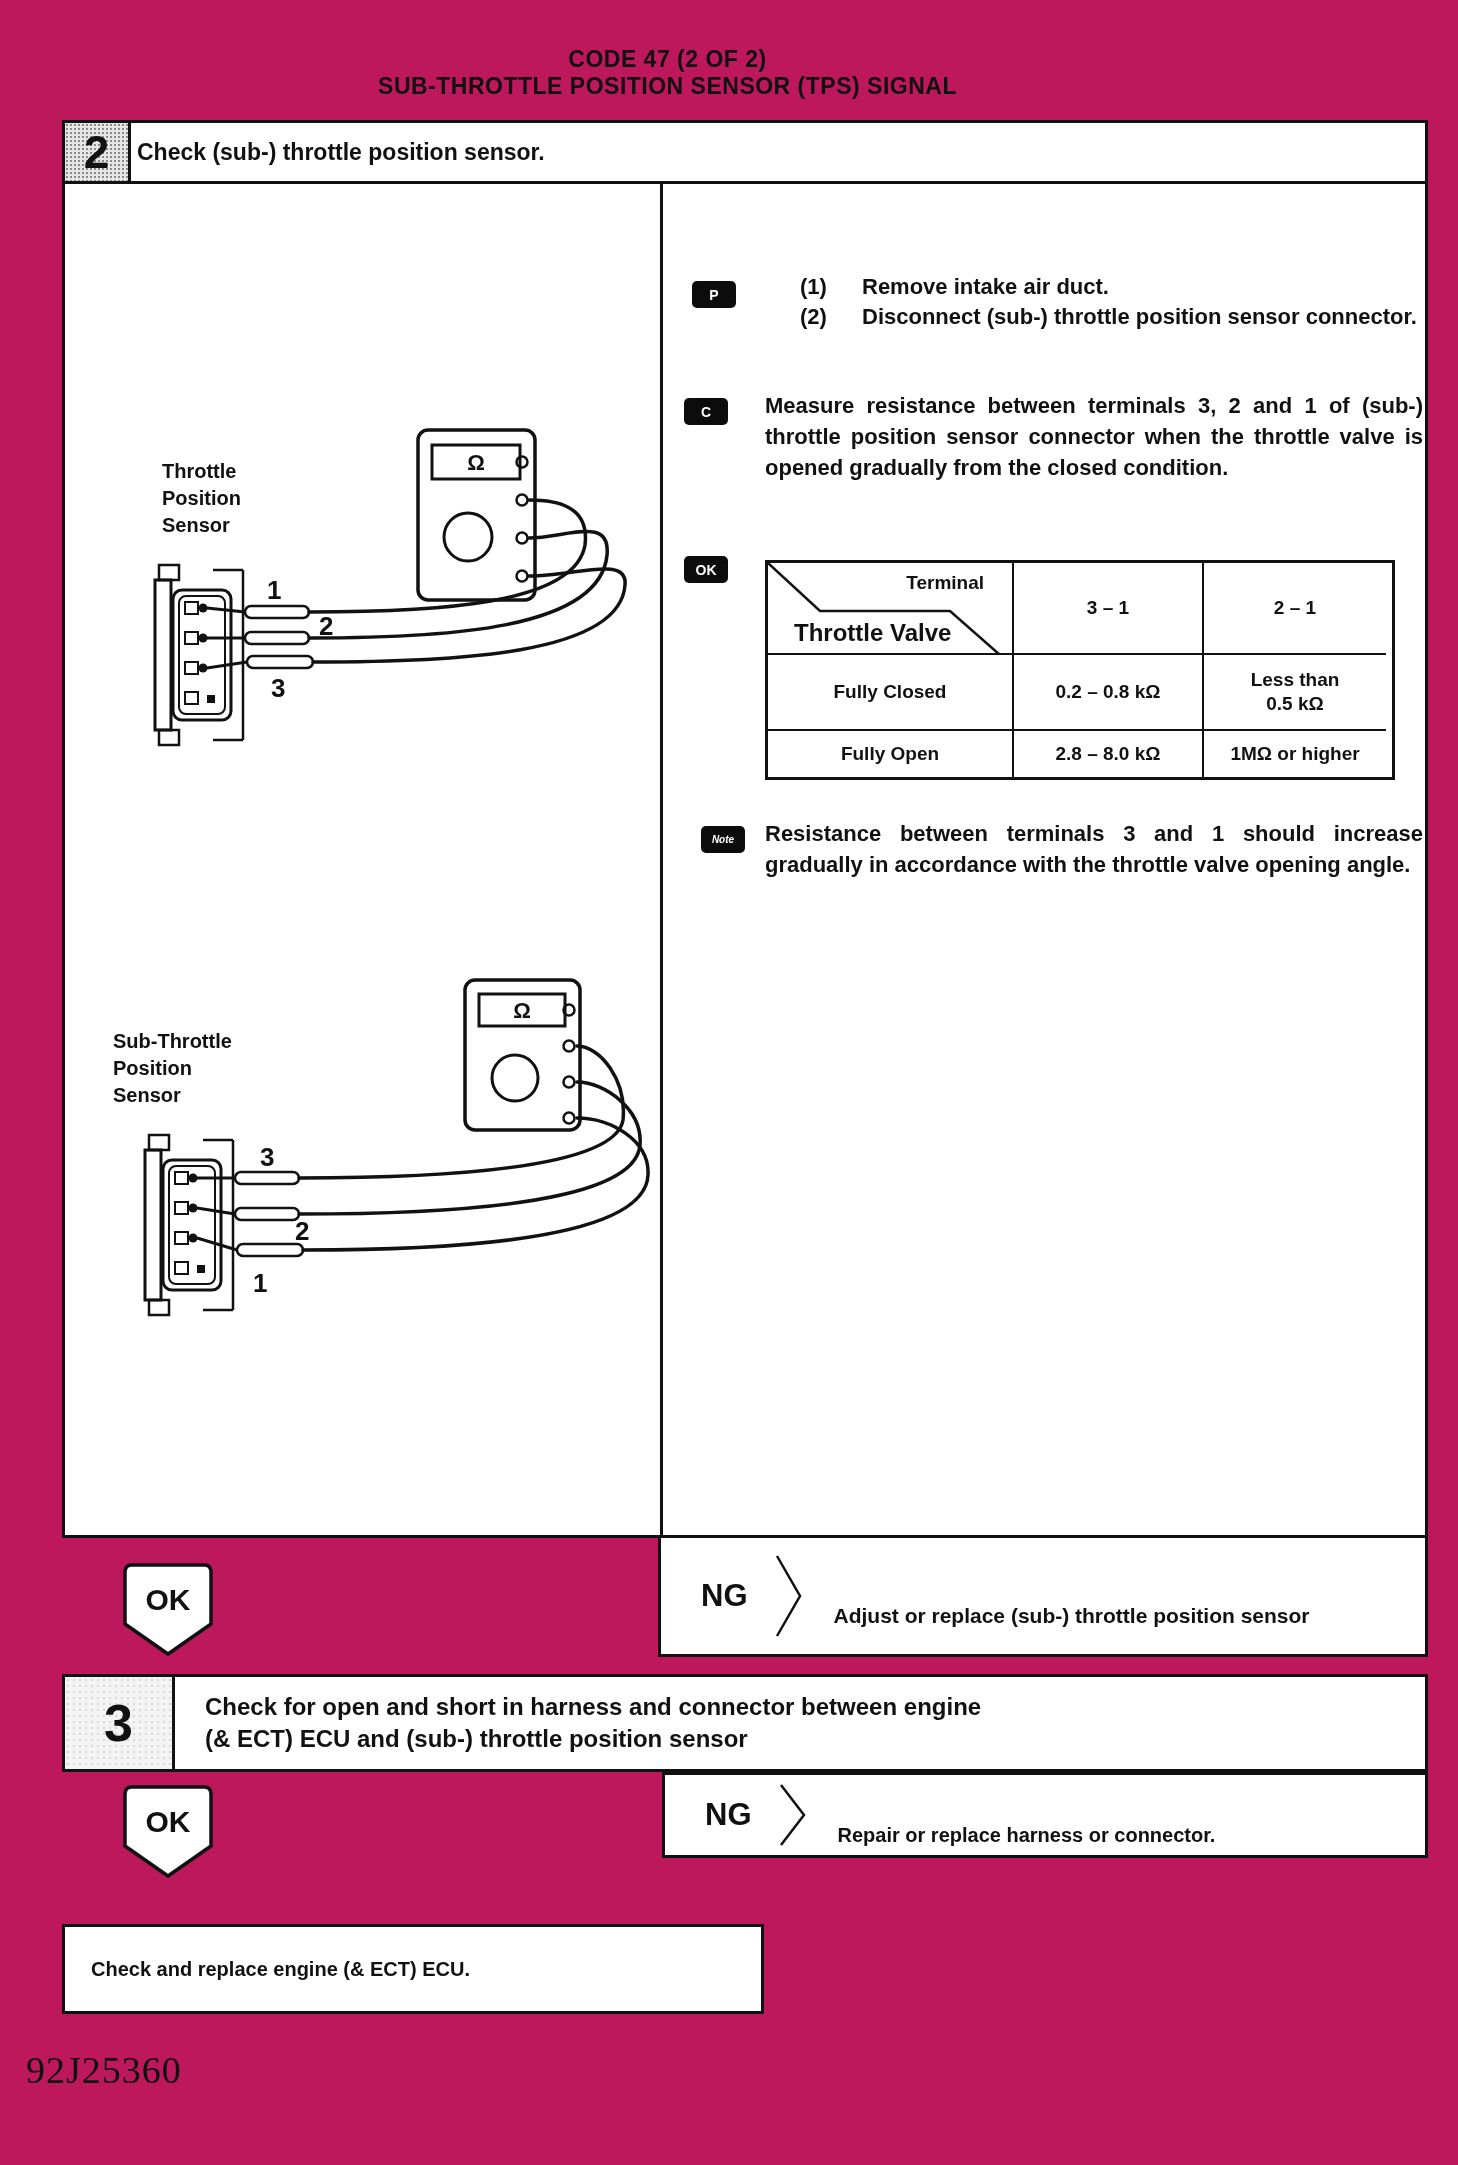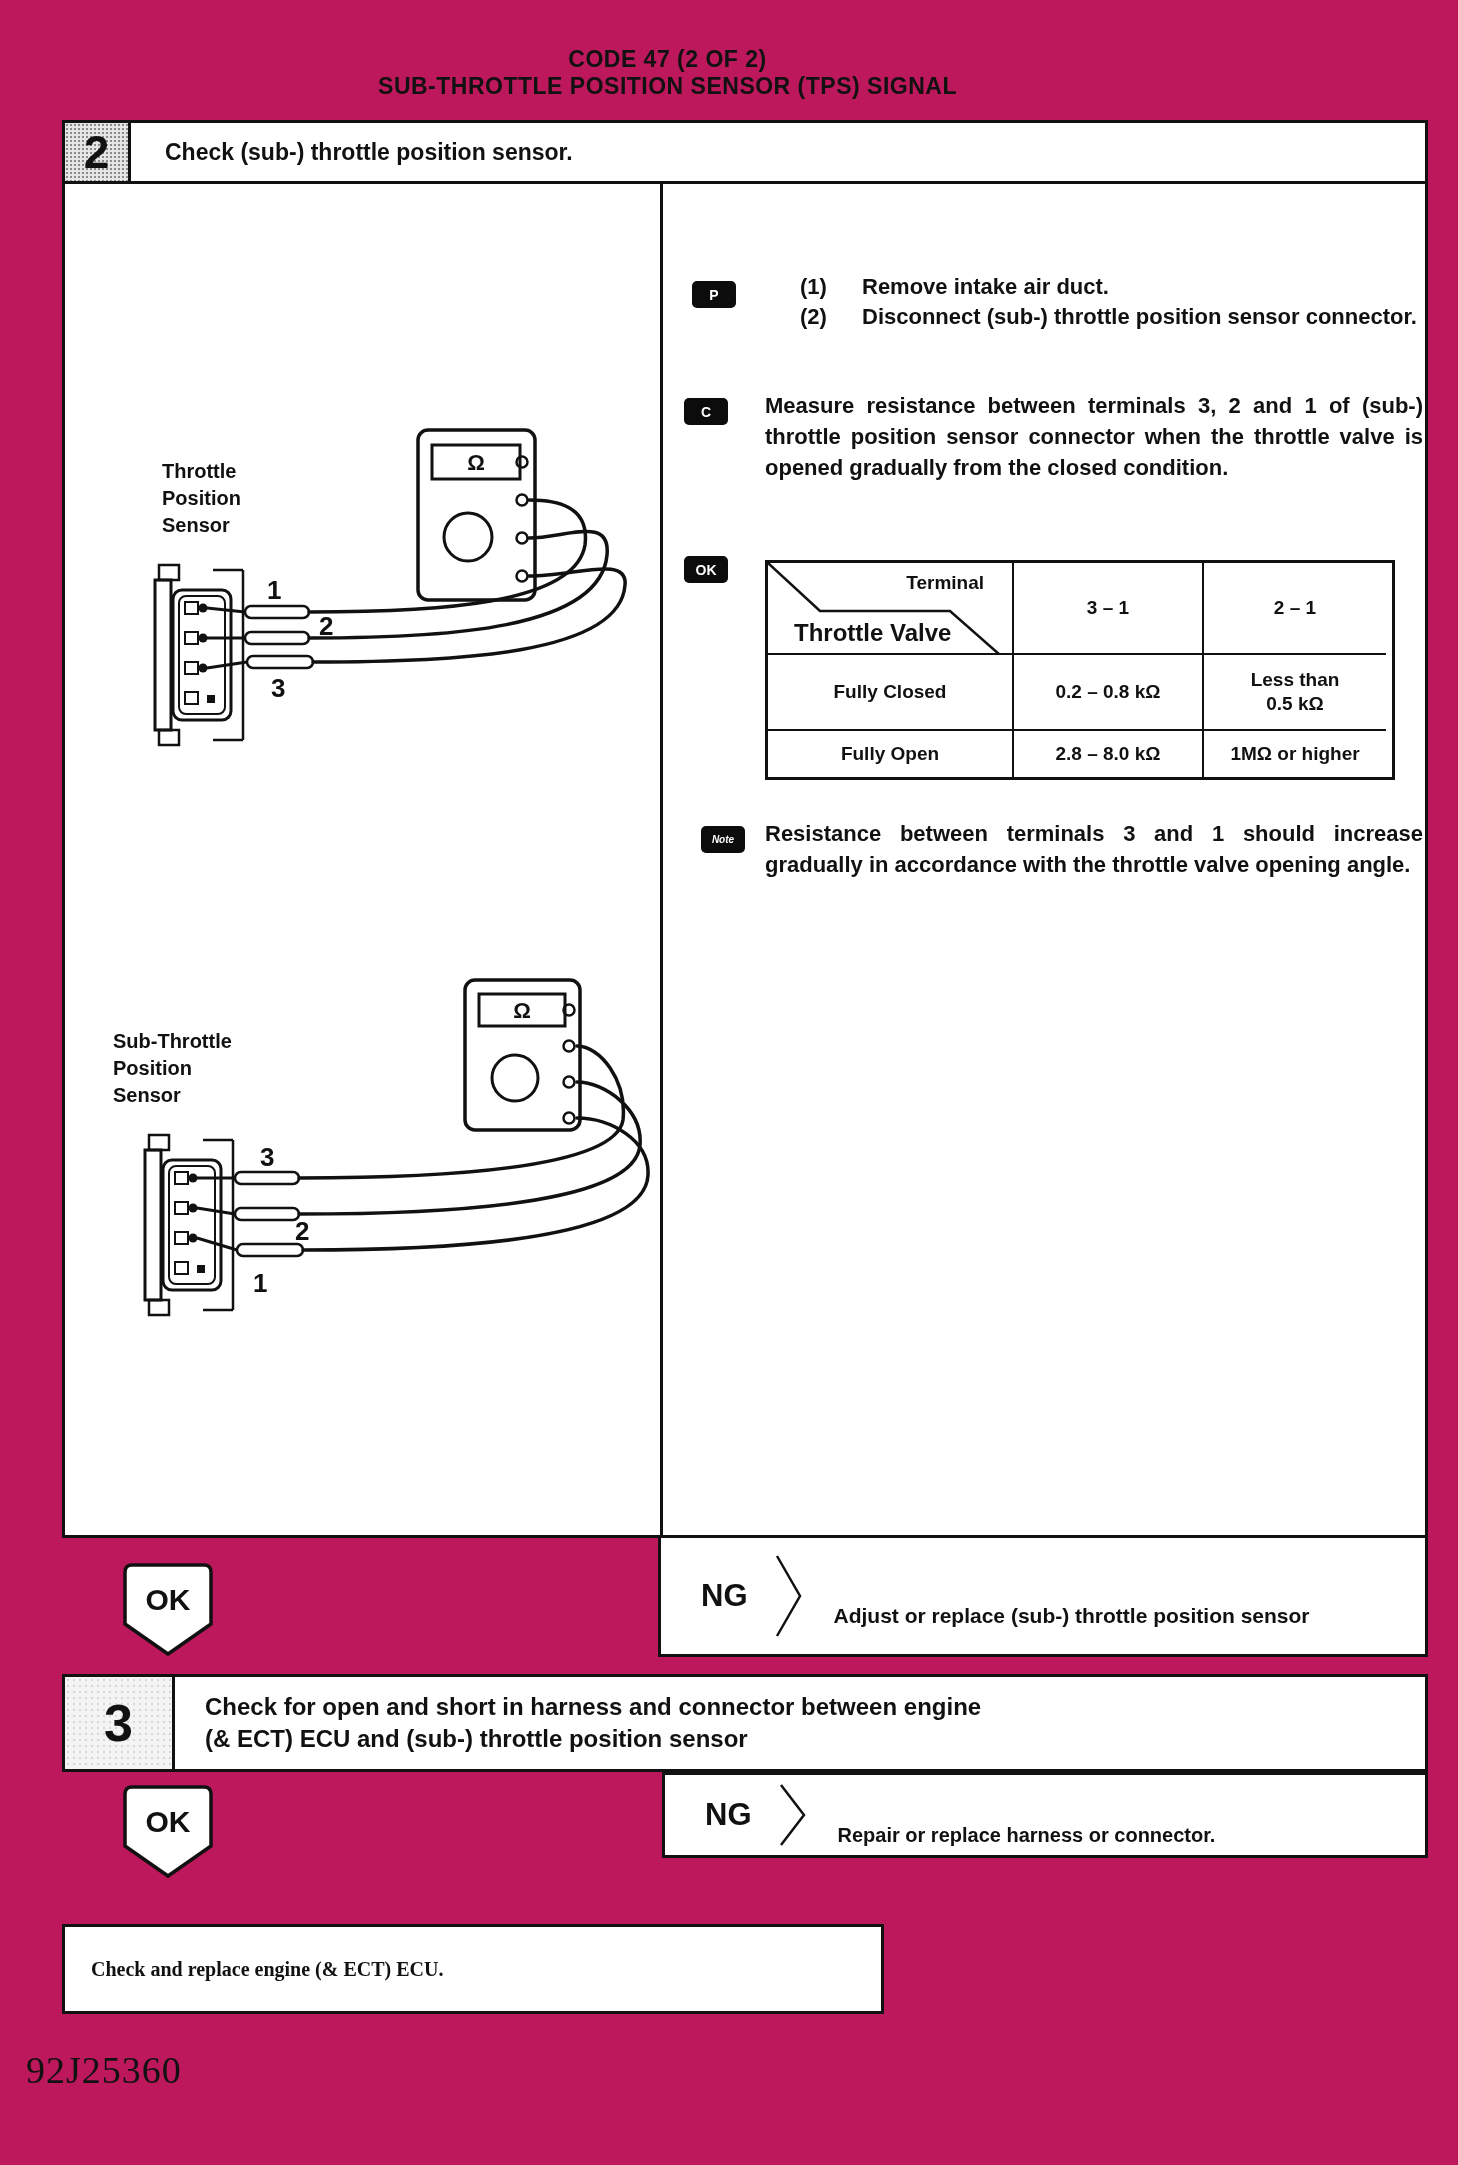--- a/index.html
+++ b/index.html
@@ -12,21 +12,21 @@
   .title-line { font-size:23px; font-weight:bold; letter-spacing:0.5px; line-height:27px; }
 
   .step-header { position:absolute; left:62px; width:1366px; border:3px solid #111; background:#fff; box-sizing:border-box; display:flex; }
   .step-num {
     border-right:3px solid #111; display:flex; align-items:center; justify-content:center;
     font-weight:bold; box-sizing:border-box;
     background-color:#e6e6e6;
     background-image:radial-gradient(circle,#8a8a8a 0.8px,transparent 1px);
     background-size:4px 4px;
   }
-  .step-label { display:flex; flex-direction:column; justify-content:center; padding-left:34px; font-weight:bold; }
+  .step-label { display:flex; flex-direction:column; justify-content:center; padding-left:6px; font-weight:bold; }
 
   #step2 { top:120px; height:64px; }
   #step2 .step-num { width:66px; font-size:46px; }
   #step2 .step-label { font-size:23px; }
 
   #step3 { top:1674px; height:98px; }
   #step3 .step-num { width:110px; font-size:52px;
     background-color:#f4f4f4;
     background-image:radial-gradient(circle,#b5b5b5 0.6px,transparent 0.8px);
     background-size:6px 6px; }
@@ -60,22 +60,22 @@
   .sensor-label { position:absolute; font-size:20px; font-weight:bold; line-height:27px; }
 
   .ok-arrow { position:absolute; width:92px; height:95px; }
   .ok-arrow text { font-size:30px; font-weight:bold; fill:#111; }
 
   .ng-box { position:absolute; border:3px solid #111; background:#fff; box-sizing:border-box; display:flex; align-items:center; }
   .ng-label { font-size:31px; font-weight:bold; margin-left:40px; }
   .ng-chevron { margin-left:26px; flex:none; }
   .ng-action { margin-left:26px; font-size:21px; font-weight:bold; line-height:28px;margin-top:40px; }
 
-  .final-box { position:absolute; left:62px; top:1924px; width:822px; height:90px; border:3px solid #111;
-    box-sizing:border-box; display:flex; align-items:center; background:#fff;font-family:Liberation Serif, serif; }
+  .final-box { position:absolute; left:62px; top:1924px; width:702px; height:90px; border:3px solid #111;
+    box-sizing:border-box; display:flex; align-items:center; background:#fff; }
   .final-box .txt { margin-left:26px; font-size:20px; font-weight:bold; }
 
   .doc-code { position:absolute; left:26px; top:2048px; font-family:"Liberation Serif","DejaVu Serif",serif;
     font-size:38px; font-weight:normal; letter-spacing:1px; }
 
   svg .ln { stroke:#111; fill:none; }
   svg text { font-family:"Liberation Sans","DejaVu Sans",sans-serif; }
   .pin-num { font-size:26px; font-weight:bold; fill:#111; }
   .meter-sym { font-size:22px; font-weight:bold; fill:#111; }
 </style>

